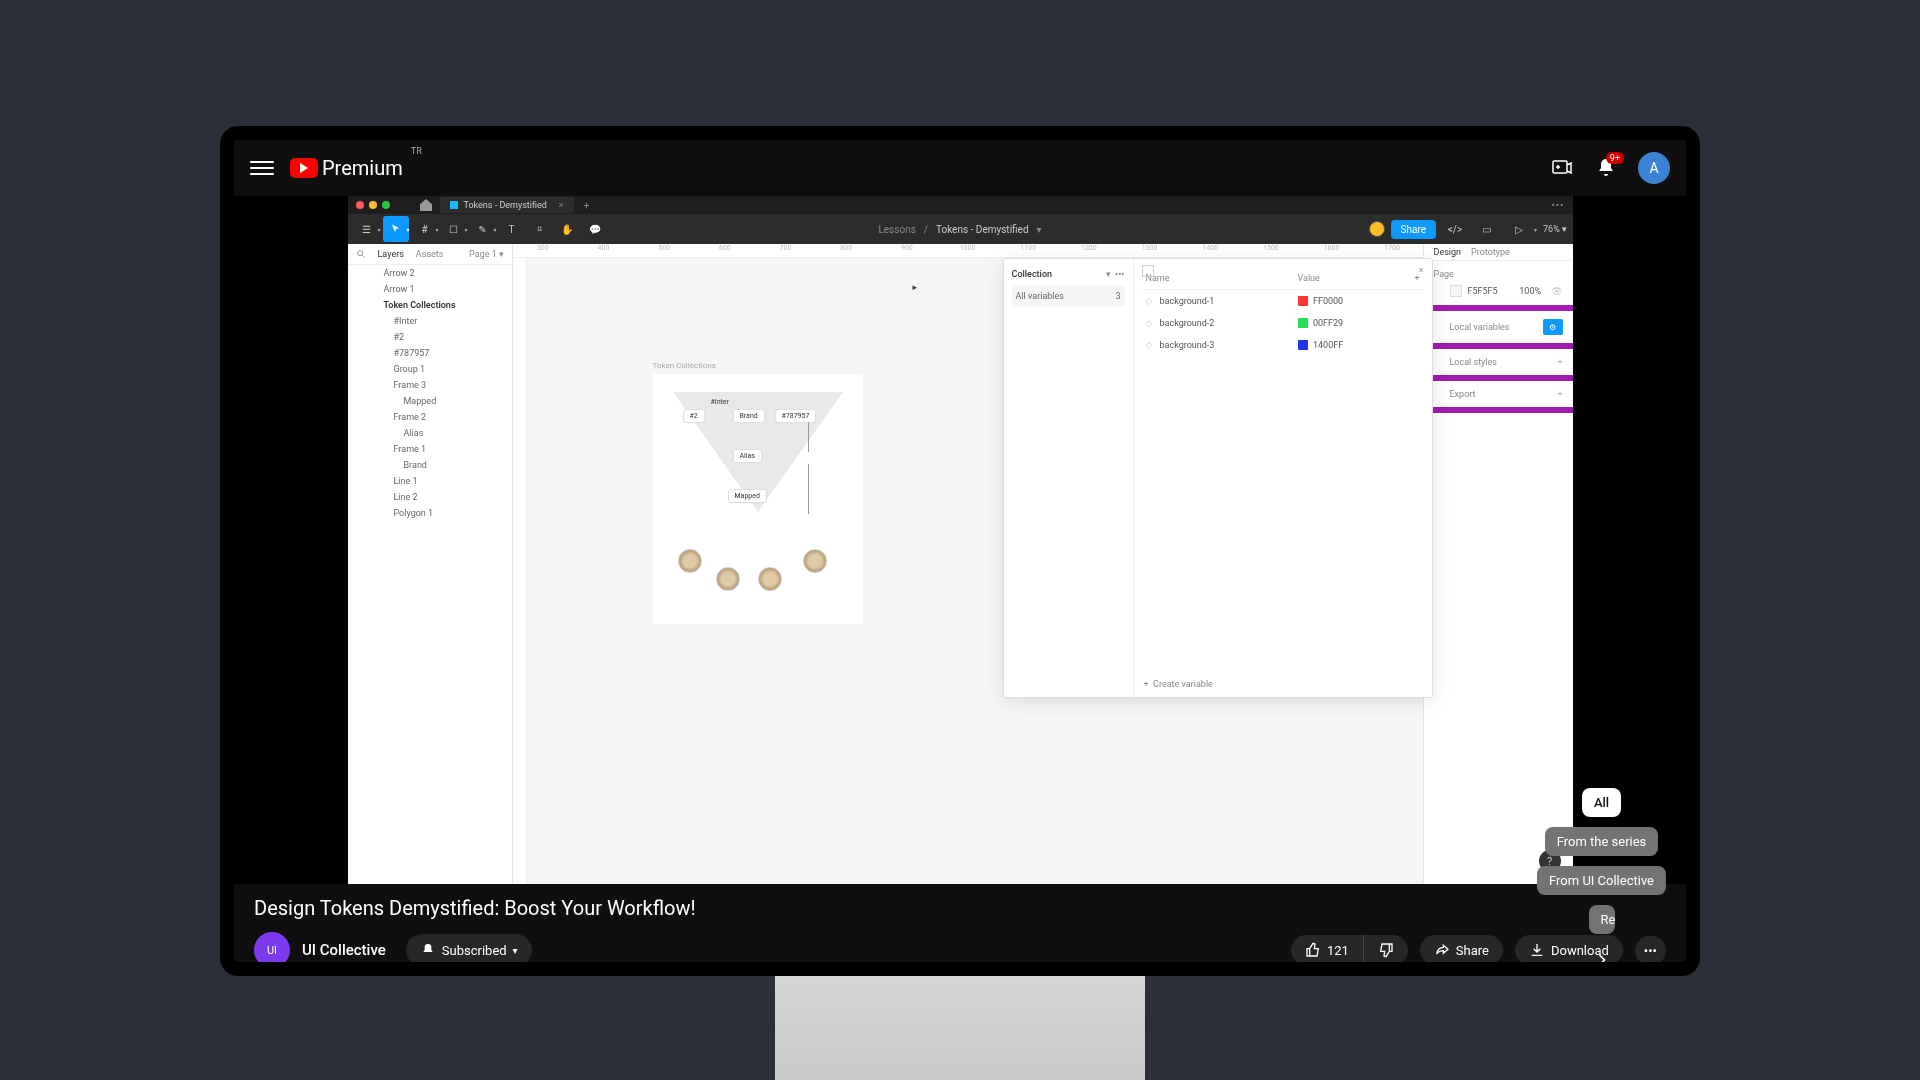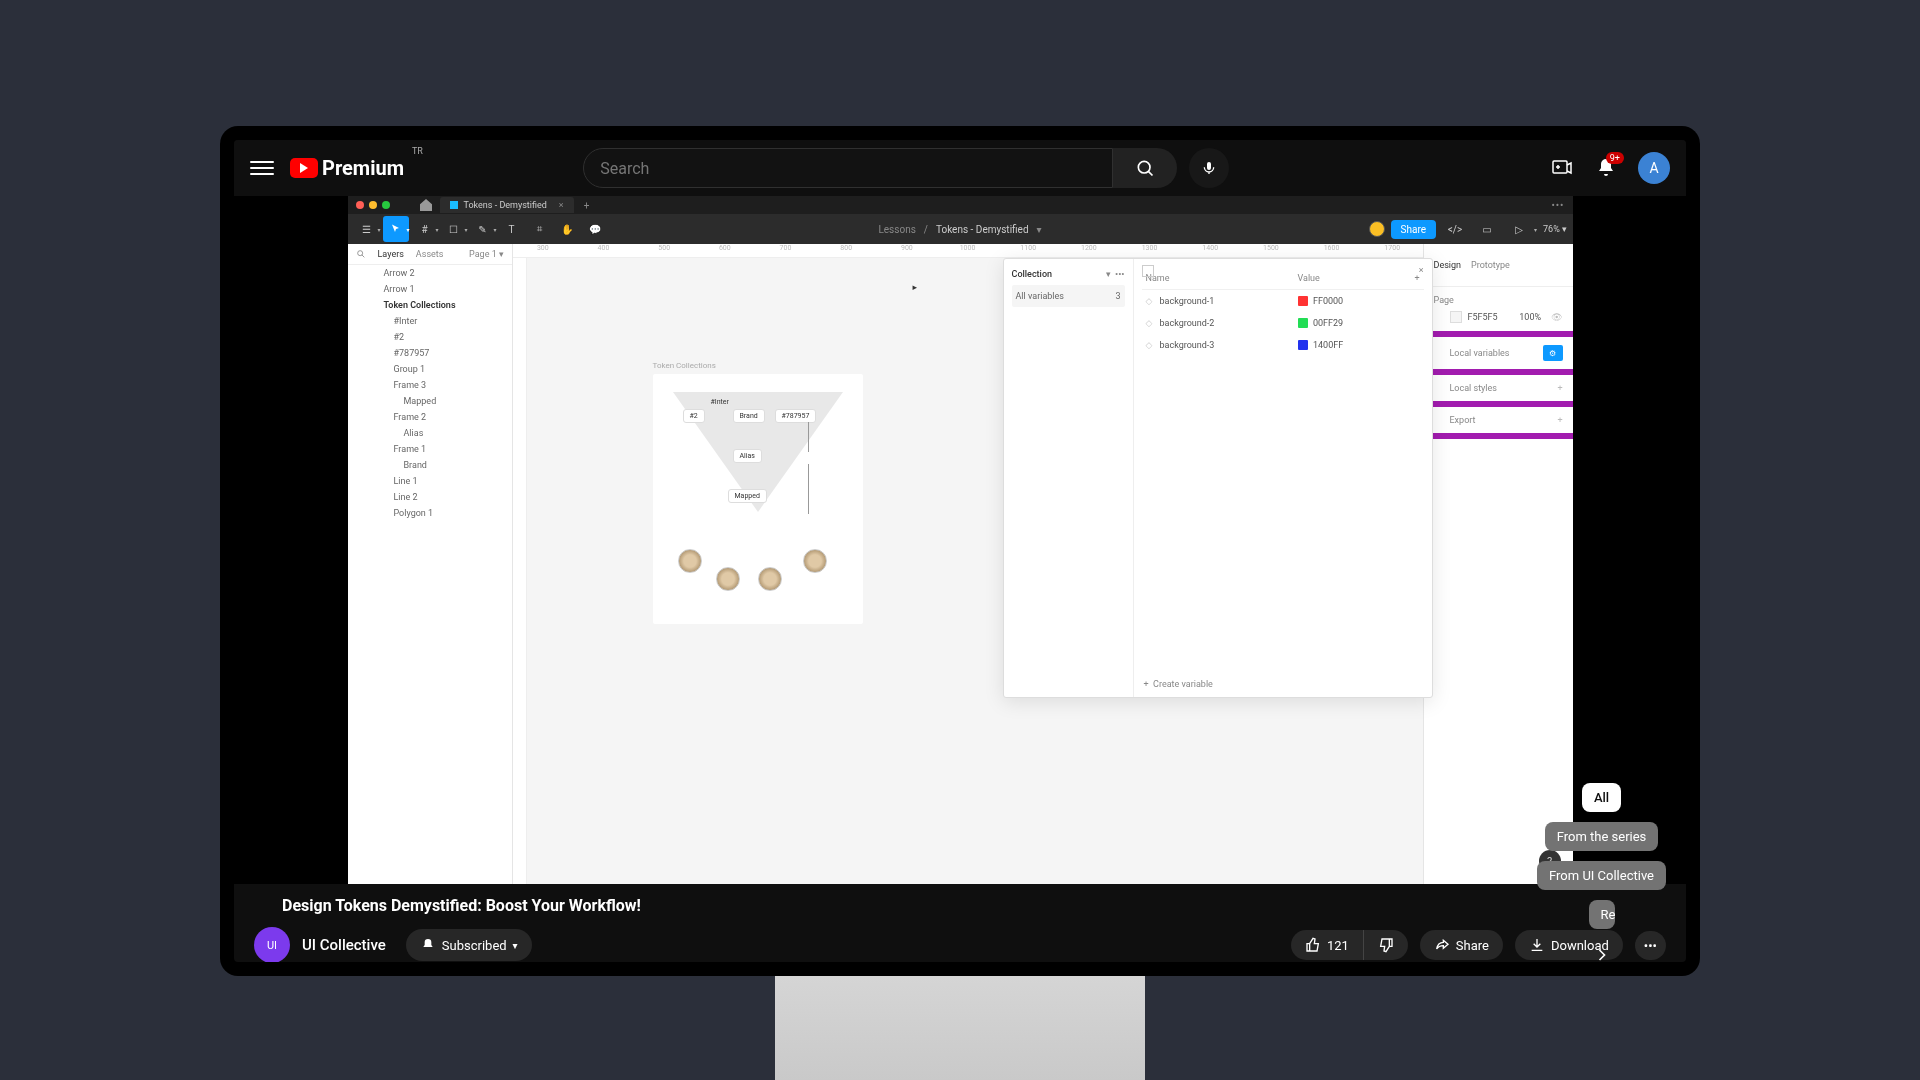--- a/index.html
+++ b/index.html
@@ -8,21 +8,21 @@
 
 .monitor-wrap { position: absolute; left: 220px; top: 126px; width: 1480px; }
 .monitor { width: 1480px; height: 850px; background: #000; border-radius: 18px; padding: 14px; }
 .screen { width: 100%; height: 100%; background: #0f0f0f; border-radius: 4px; overflow: hidden; position: relative; }
 .stand { width: 370px; height: 140px; background: linear-gradient(#d5d5d5,#c5c5c5); margin: 0 auto; }
 
 
 .yt-header { height: 56px; display: flex; align-items: center; padding: 0 16px; background: #0f0f0f; }
 .burger { width: 24px; height: 24px; cursor: pointer; margin-right: 16px; display:flex; flex-direction:column; justify-content:space-around; padding:3px 0;}
 .burger span { height:2px; background:#fff; border-radius:1px;}
-.yt-logo { display:flex; align-items:center; color:#fff; font-weight:700; font-size:20px; margin-right:8px;}
+.yt-logo { display:flex; align-items:center; color:#fff; font-weight:400; font-size:20px; margin-right:8px;}
 .yt-play { width:28px; height:20px; background:#ff0000; border-radius:5px; display:flex; align-items:center; justify-content:center; margin-right:4px;}
 .yt-play::after { content:""; border-left:8px solid #fff; border-top:5px solid transparent; border-bottom:5px solid transparent;}
 .yt-sup { font-size:9px; color:#aaa; align-self:flex-start; margin-top:6px;}
 .search-wrap { display:flex; align-items:center; margin-left:auto; margin-right:auto;}
 .search-box { width:530px; height:40px; background:#121212; border:1px solid #303030; border-radius:40px 0 0 40px; padding:0 16px; display:flex; align-items:center;}
 .search-box input { background:transparent; border:none; outline:none; color:#aaa; font-size:16px; width:100%;}
 .search-btn { width:64px; height:40px; background:#222; border-radius:0 40px 40px 0; display:flex; align-items:center; justify-content:center; cursor:pointer;}
 .mic-btn { width:40px; height:40px; background:#181818; border-radius:50%; margin-left:12px; display:flex; align-items:center; justify-content:center; cursor:pointer;}
 .hdr-right { display:flex; align-items:center; gap:20px; margin-left:auto;}
 .icon-btn { width:24px; height:24px; cursor:pointer; position:relative; color:#fff;}
@@ -87,34 +87,34 @@
 .vp-th { display:flex; padding:6px 4px; color:#888; border-bottom:1px solid #f0f0f0;}
 .vp-th .n { flex:1.3;} .vp-th .v { flex:1;}
 .vp-row { display:flex; padding:6px 4px; align-items:center;}
 .vp-row .dot { width:10px; color:#ccc; margin-right:4px;}
 .vp-row .n { flex:1.3; color:#555;}
 .vp-row .sw { width:10px; height:10px; margin-right:5px; border-radius:1px;}
 .vp-row .v { flex:1; color:#555;}
 .vp-create { position:absolute; bottom:8px; left:140px; color:#888; font-size:9px; cursor:pointer;}
 
 .panel-right { width:150px; background:#fff; border-left:1px solid #e5e5e5; font-size:9px; padding:0;}
-.rp-tabs { display:flex; gap:10px; padding:16px 10px; border-bottom:1px solid #eee;}
+.rp-tabs { display:flex; gap:10px; padding:3px 10px; border-bottom:1px solid #eee;}
 .rp-tabs span { color:#888;} .rp-tabs span.active { color:#333;}
 .rp-sec { padding:8px 10px; border-bottom:6px solid #a21caf;}
 .rp-label { color:#888; margin-bottom:6px;}
 .rp-row { display:flex; align-items:center; gap:6px; color:#555;margin-left:16px;}
 .rp-swatch { width:12px; height:12px; background:#f5f5f5; border:1px solid #ddd;}
 .rp-btn { background:#0d99ff; color:#fff; width:20px; height:16px; border-radius:2px; display:flex; align-items:center; justify-content:center; font-size:8px; margin-left:auto;}
 .rp-plus { margin-left:auto; color:#bbb;}
 
 .help-dot { position:absolute; right:12px; bottom:12px; width:22px; height:22px; background:#333; border-radius:50%; color:#ccc; display:flex; align-items:center; justify-content:center; font-size:11px;}
 
 
 .below { padding:12px 20px; color:#fff;}
-.vid-title { font-size:16px; font-weight:700; margin-bottom:12px;margin-left:28px;}
+.vid-title { font-size:20px; font-weight:400; margin-bottom:12px;}
 .meta-row { display:flex; align-items:center; gap:12px;}
 .ch-ava { width:36px; height:36px; background:#7c3aed; border-radius:50%; display:flex; align-items:center; justify-content:center; font-size:11px;}
 .ch-name { font-size:15px; font-weight:500;}
 .sub-btn { background:#272727; color:#fff; padding:8px 14px; border-radius:18px; font-size:13px; display:flex; align-items:center; gap:6px; margin-left:8px;}
 .action-pill { background:#272727; padding:7px 14px; border-radius:18px; font-size:13px; display:flex; align-items:center; gap:6px; cursor:pointer;}
 .like-group { display:flex; margin-left:auto;}
 .like-group .action-pill:first-child { border-radius:18px 0 0 18px; border-right:1px solid #444;}
 .like-group .action-pill:last-child { border-radius:0 18px 18px 0;}
 .chips { position:absolute; right:20px; bottom:4px; display:flex; gap:10px; align-items:center;flex-direction:column;}
 .chip-btn { background:#737373; color:#fff; padding:7px 12px; border-radius:8px; font-size:13px; cursor:pointer; white-space:nowrap;}
@@ -132,37 +132,20 @@
   <div class="burger">
             <span></span>
             <span></span>
             <span></span>
           </div>
   <div class="yt-logo">
     <div class="yt-play"></div>
     <span>Premium</span>
   </div>
   <span class="yt-sup">TR</span>
-  <div class="search-wrap">
-    <div class="search-box">
-      <input placeholder="Search" style="">
-    </div>
-    <div class="search-btn">
-      <svg width="20" height="20" viewBox="0 0 24 24" fill="none" stroke="#fff" stroke-width="2">
-                <circle cx="11" cy="11" r="7"></circle>
-                <line x1="21" y1="21" x2="16" y2="16"></line>
-              </svg>
-    </div>
-    <div class="mic-btn">
-      <svg width="16" height="16" viewBox="0 0 24 24" fill="#fff">
-                <rect x="9" y="3" width="6" height="12" rx="3"></rect>
-                <path d="M5 11a7 7 0 0014 0M12 18v3" stroke="#fff" stroke-width="2" fill="none"></path>
-              </svg>
-    </div>
-  </div>
   <div class="hdr-right">
     <div class="icon-btn">
       <svg width="24" height="24" viewBox="0 0 24 24" fill="none" stroke="#fff" stroke-width="1.5">
                 <rect x="3" y="5" width="14" height="12" rx="1"></rect>
                 <path d="M17 9l4-2v10l-4-2"></path>
                 <line x1="8" y1="9" x2="8" y2="13"></line>
                 <line x1="6" y1="11" x2="10" y2="11"></line>
               </svg>
     </div>
     <div class="icon-btn">

